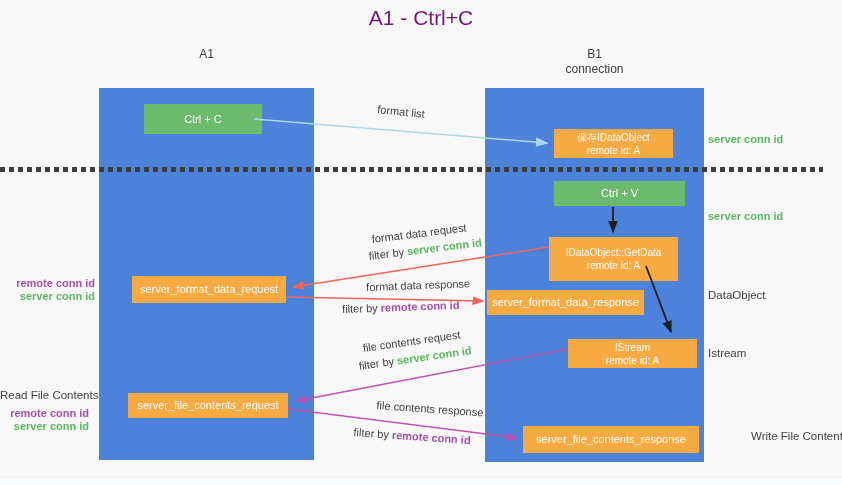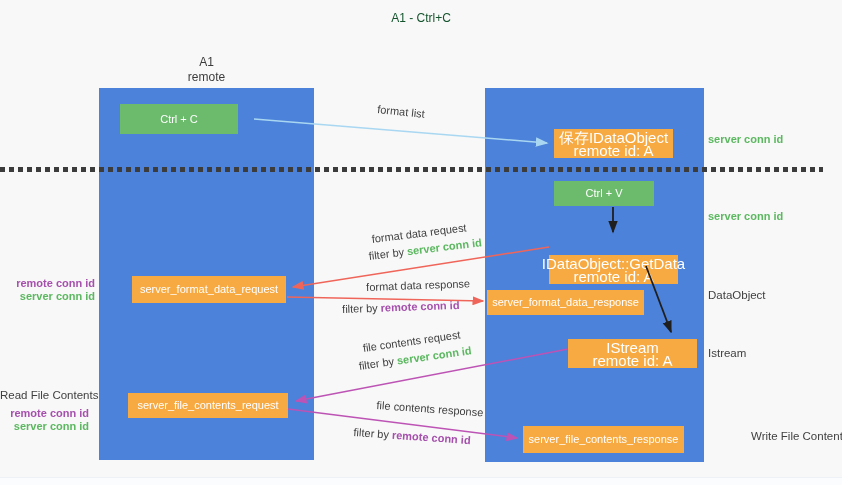--- a/index.html
+++ b/index.html
@@ -1,50 +1,50 @@
 <!DOCTYPE html>
 <html><head>
 <meta charset="utf-8">
 <style>
   * { margin:0; padding:0; box-sizing:border-box; }
   html,body { width:842px; height:485px; }
   body { font-family:"Liberation Sans", sans-serif; background:#f7f8f7; overflow:hidden; }
   #stage { position:relative; width:842px; height:485px; background:#f7f8f7; }
 
   .title { position:absolute; top:8px; left:0; width:842px; text-align:center;
-           font-size:12px; line-height:20px; color:#14532d; }
+           font-size:21px; line-height:20px; color:#701a75; }
 
   .lane { position:absolute; background:#4c82d9; }
   .lane-a { left:99px; top:88px; width:215px; height:372px; }
   .lane-b { left:485px; top:88px; width:219px; height:374px; }
 
-  .lane-header { position:absolute; top:55px; text-align:center; font-size:12px;
+  .lane-header { position:absolute; top:47px; text-align:center; font-size:12px;
                  line-height:15px; color:#3c3c3c; }
   .hdr-a { left:99px; width:215px; }
   .hdr-b { left:485px; width:219px; }
 
   .dotted { position:absolute; left:0; top:167px; width:823px; height:5px;
             background:repeating-linear-gradient(90deg,#3c3c3c 0 5px,transparent 5px 9px); }
 
   .node { position:absolute; display:flex; flex-direction:column; align-items:center;
           justify-content:center; color:#fff; text-align:center; font-size:11px;
           line-height:13px; }
   .orange { background:#f7a942; }
   .green  { background:#6cbb6d; }
-  .small2 { font-size:15px; }
+  .small2 { font-size:10px; }
 
-  .n-ctrl-c   { left:120px; top:104px; width:118px; height:30px;justify-content:center; }
+  .n-ctrl-c   { left:144px; top:104px; width:118px; height:30px;justify-content:center; }
   .n-save-ido { left:554px; top:129px; width:119px; height:29px; }
-  .n-ctrl-v   { left:554px; top:181px; width:100px; height:25px; }
-  .n-getdata  { left:549px; top:237px; width:129px; height:29px;margin-top:18px; }
+  .n-ctrl-v   { left:554px; top:181px; width:131px; height:25px; }
+  .n-getdata  { left:549px; top:237px; width:129px; height:44px; }
   .n-fmt-req  { left:132px; top:276px; width:154px; height:27px; }
   .n-fmt-resp { left:487px; top:290px; width:157px; height:25px; }
   .n-istream  { left:568px; top:339px; width:129px; height:29px; }
   .n-file-req { left:128px; top:393px; width:160px; height:25px; }
-  .n-file-resp{ left:523px; top:426px; width:161px; height:27px;align-items:center; }
+  .n-file-resp{ left:523px; top:426px; width:176px; height:27px;align-items:center; }
 
   .slabel { position:absolute; font-size:11.5px; color:#3f3f3f; white-space:nowrap; }
   .cid    { font-size:11px; font-weight:700; white-space:nowrap; }
   .gtxt   { color:#5cb860; font-weight:700; }
   .ptxt   { color:#a650ad; font-weight:700; }
 
   .r-scid1 { left:708px; top:133px; }
   .r-scid2 { left:708px; top:210px; }
   .r-dobj  { left:708px; top:245px;margin-top:44px; }
   .r-istr  { left:708px; top:347px; }
@@ -75,21 +75,24 @@
 <body>
 
 <div id="stage">
 
   <div class="title">
     <div>A1 - Ctrl+C</div>
   </div>
 
   <div class="lane-header hdr-a">
     <div>A1</div>
-    <div>remote</div>
+  </div>
+  <div class="lane-header hdr-b">
+    <div>B1</div>
+    <div>connection</div>
   </div>
 
   <div class="lane lane-a"></div>
   <div class="lane lane-b"></div>
 
   <div class="dotted"></div>
 
   <div class="node green n-ctrl-c">
     <div>Ctrl + C</div>
   </div>

